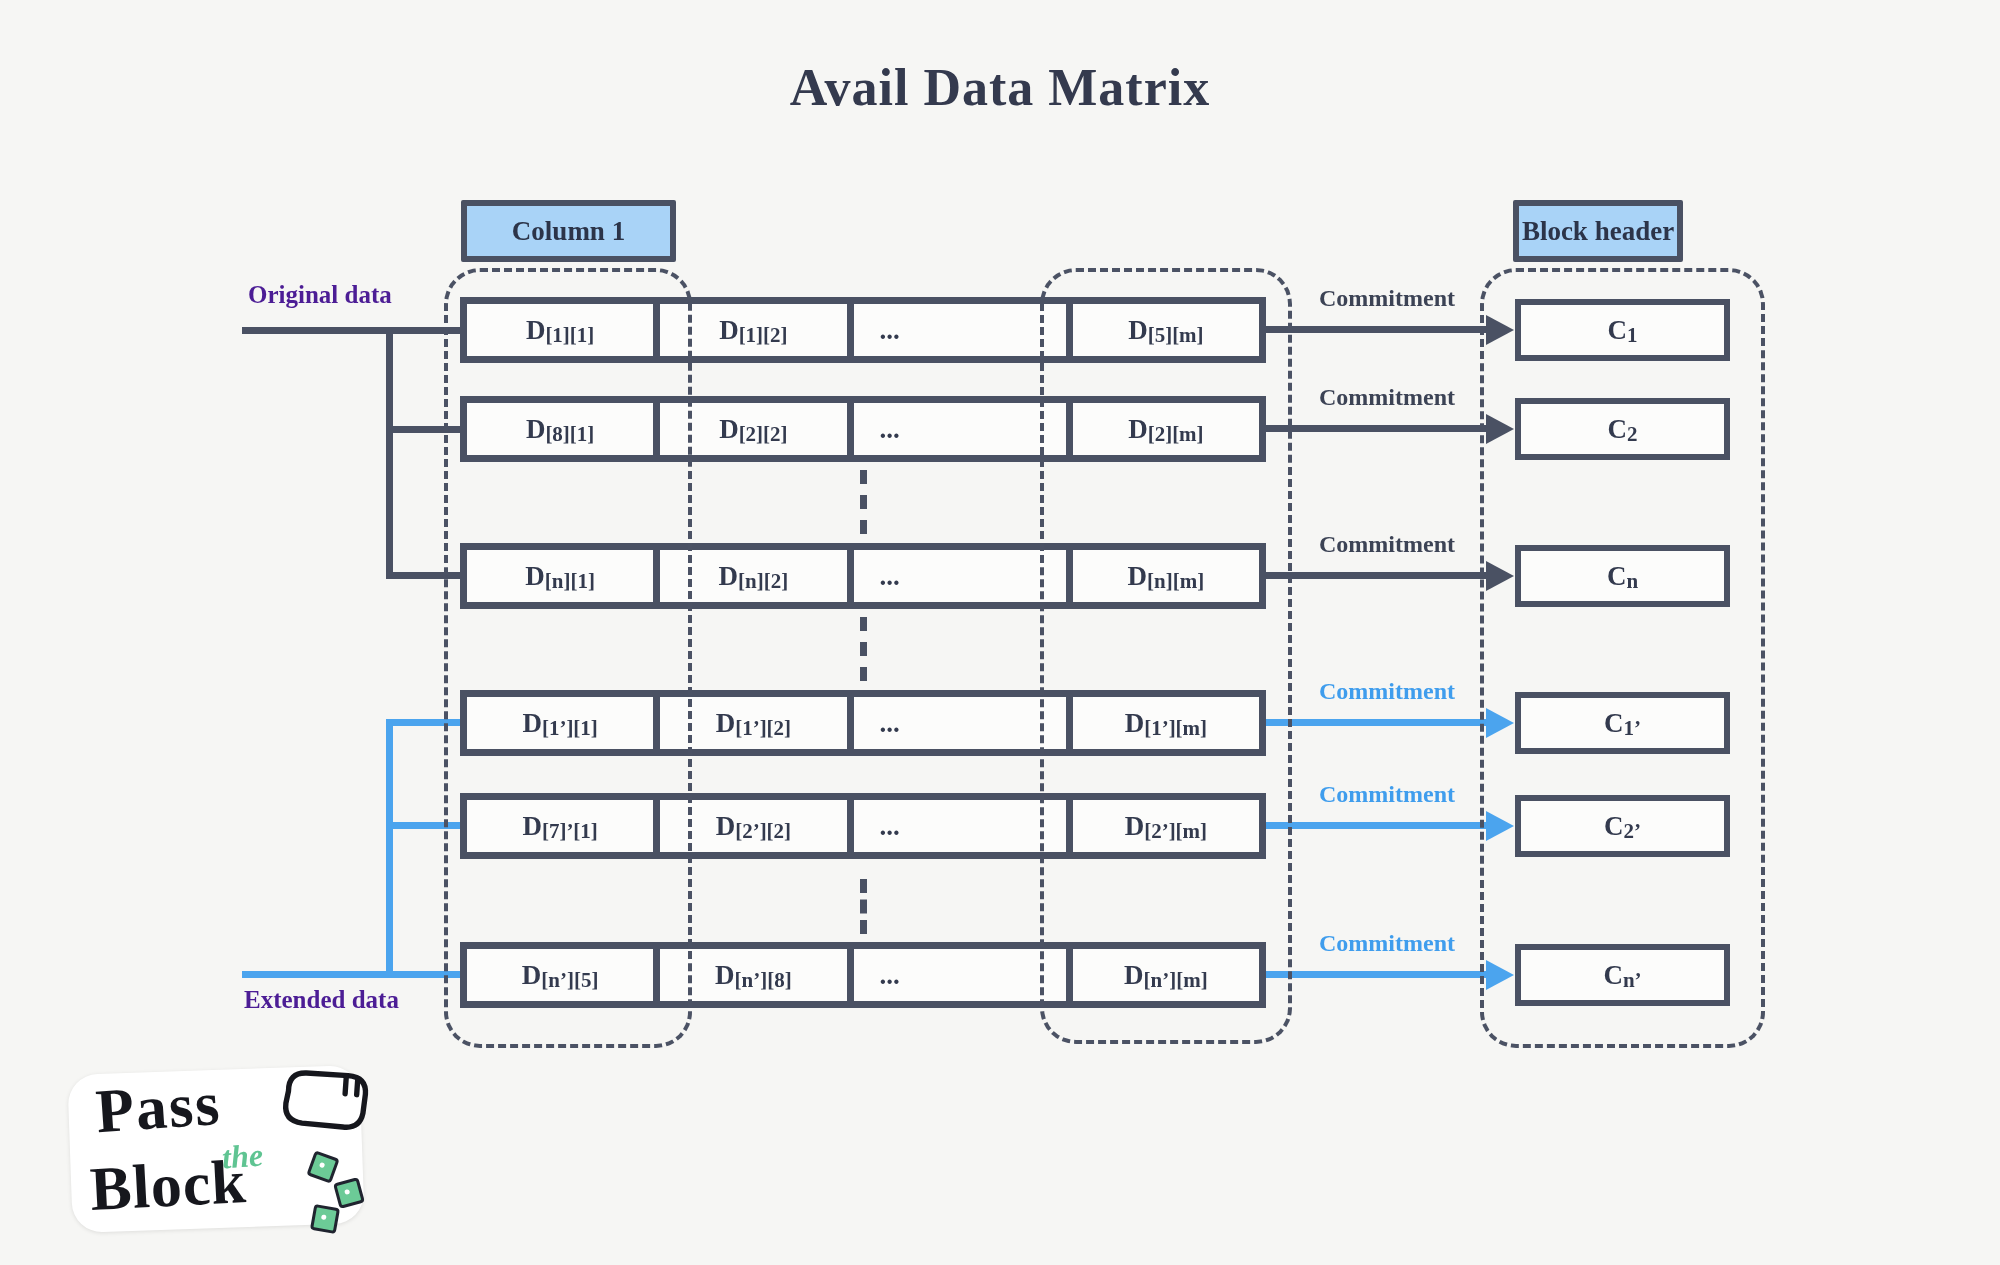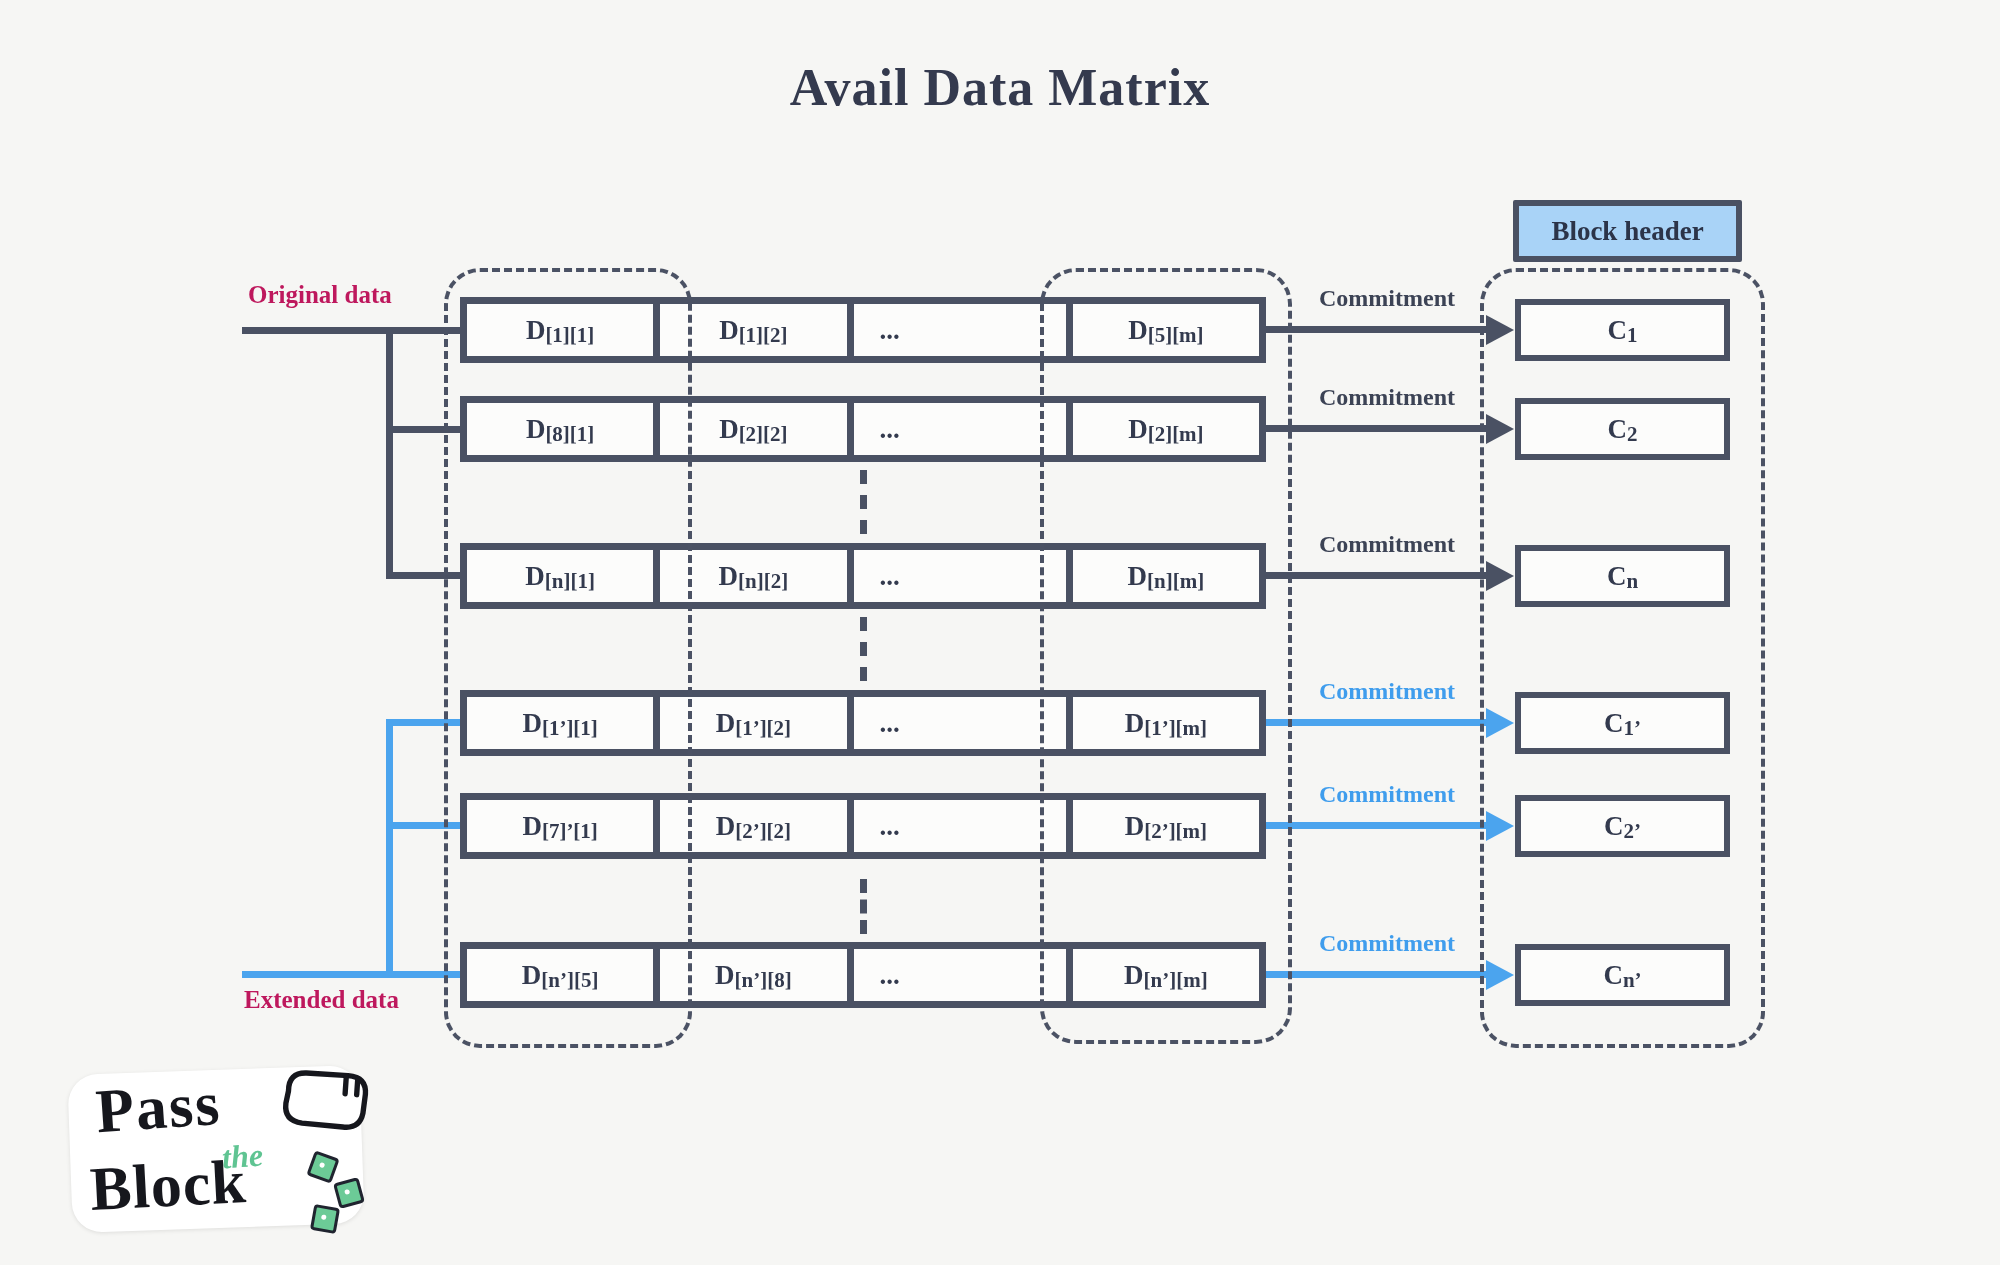--- a/index.html
+++ b/index.html
@@ -13,21 +13,21 @@
   }
   
   .hdr{
     position:absolute;top:200px;height:62px;box-sizing:border-box;
     background:#a9d3f7;border:6px solid #4a5163;border-radius:2px;
     display:flex;align-items:center;justify-content:center;
     font-size:27px;font-weight:bold;color:#2c3449;z-index:4;
   }
   #hdr-col1{left:461px;width:215px}
   #hdr-colm{left:1047px;width:216px}
-  #hdr-block{left:1513px;width:229px}
+  #hdr-block{left:1513px;width:170px}
   
   .dashrect{position:absolute;border:4px dashed #4b5264;border-radius:36px;z-index:3;}
   #dash-col1{left:444px;top:268px;width:240px;height:772px}
   #dash-colm{left:1040px;top:268px;width:244px;height:768px}
   #dash-block{left:1480px;top:268px;width:277px;height:772px}
   
   .mrow{
     position:absolute;left:460px;width:806px;height:66px;box-sizing:border-box;
     background:#fcfcfb;border:7px solid #4a5163;display:flex;z-index:2;
   }
@@ -69,21 +69,21 @@
   .line.dk{background:#4a5163}
   .line.bl{background:#4ba4ee}
   #ln-orig-h{left:242px;top:327px;width:218px;height:7px}
   #ln-orig-v{left:386px;top:327px;width:7px;height:252px}
   #ln-orig-b2{left:386px;top:426px;width:74px;height:7px}
   #ln-orig-bn{left:386px;top:572px;width:74px;height:7px}
   #ln-ext-v{left:386px;top:719px;width:7px;height:259px}
   #ln-ext-b1{left:386px;top:719px;width:74px;height:7px}
   #ln-ext-b2{left:386px;top:822px;width:74px;height:7px}
   #ln-ext-h{left:242px;top:971px;width:218px;height:7px}
-  .side-label{position:absolute;font-size:25px;font-weight:bold;color:#be185d;z-index:4;}
+  .side-label{position:absolute;font-size:25px;font-weight:bold;color:#4c1d95;z-index:4;}
   #lbl-orig{left:248px;top:281px}
   #lbl-ext{left:244px;top:986px}
   
   .vellipsis{position:absolute;left:860px;width:0;border-left:7px dashed #4a5163;z-index:1;}
   #ve1{top:470px;height:64px}
   #ve2{top:617px;height:64px}
   #ve3{top:879px;height:55px}
   
   .ptb{position:absolute;left:70px;top:1058px;width:310px;height:185px;z-index:5;}
   .ptb-sticker{
@@ -109,20 +109,21 @@
   .avail-word{font-size:80px;font-weight:bold;color:#2c3349;letter-spacing:-2px;
     margin-left:14px;line-height:1;position:relative;top:-6px;}
 </style>
 </head>
 <body>
 
 <div class="canvas">
 
   <div class="title">Avail Data Matrix</div>
 
+  <div class="hdr" id="hdr-col1">Column 1</div>
   <div class="hdr" id="hdr-block">Block header</div>
 
   <div class="side-label" id="lbl-orig">Original data</div>
   <div class="side-label" id="lbl-ext">Extended data</div>
 
   <div class="line dk" id="ln-orig-h"></div>
   <div class="line dk" id="ln-orig-v"></div>
   <div class="line dk" id="ln-orig-b2"></div>
   <div class="line dk" id="ln-orig-bn"></div>
 

